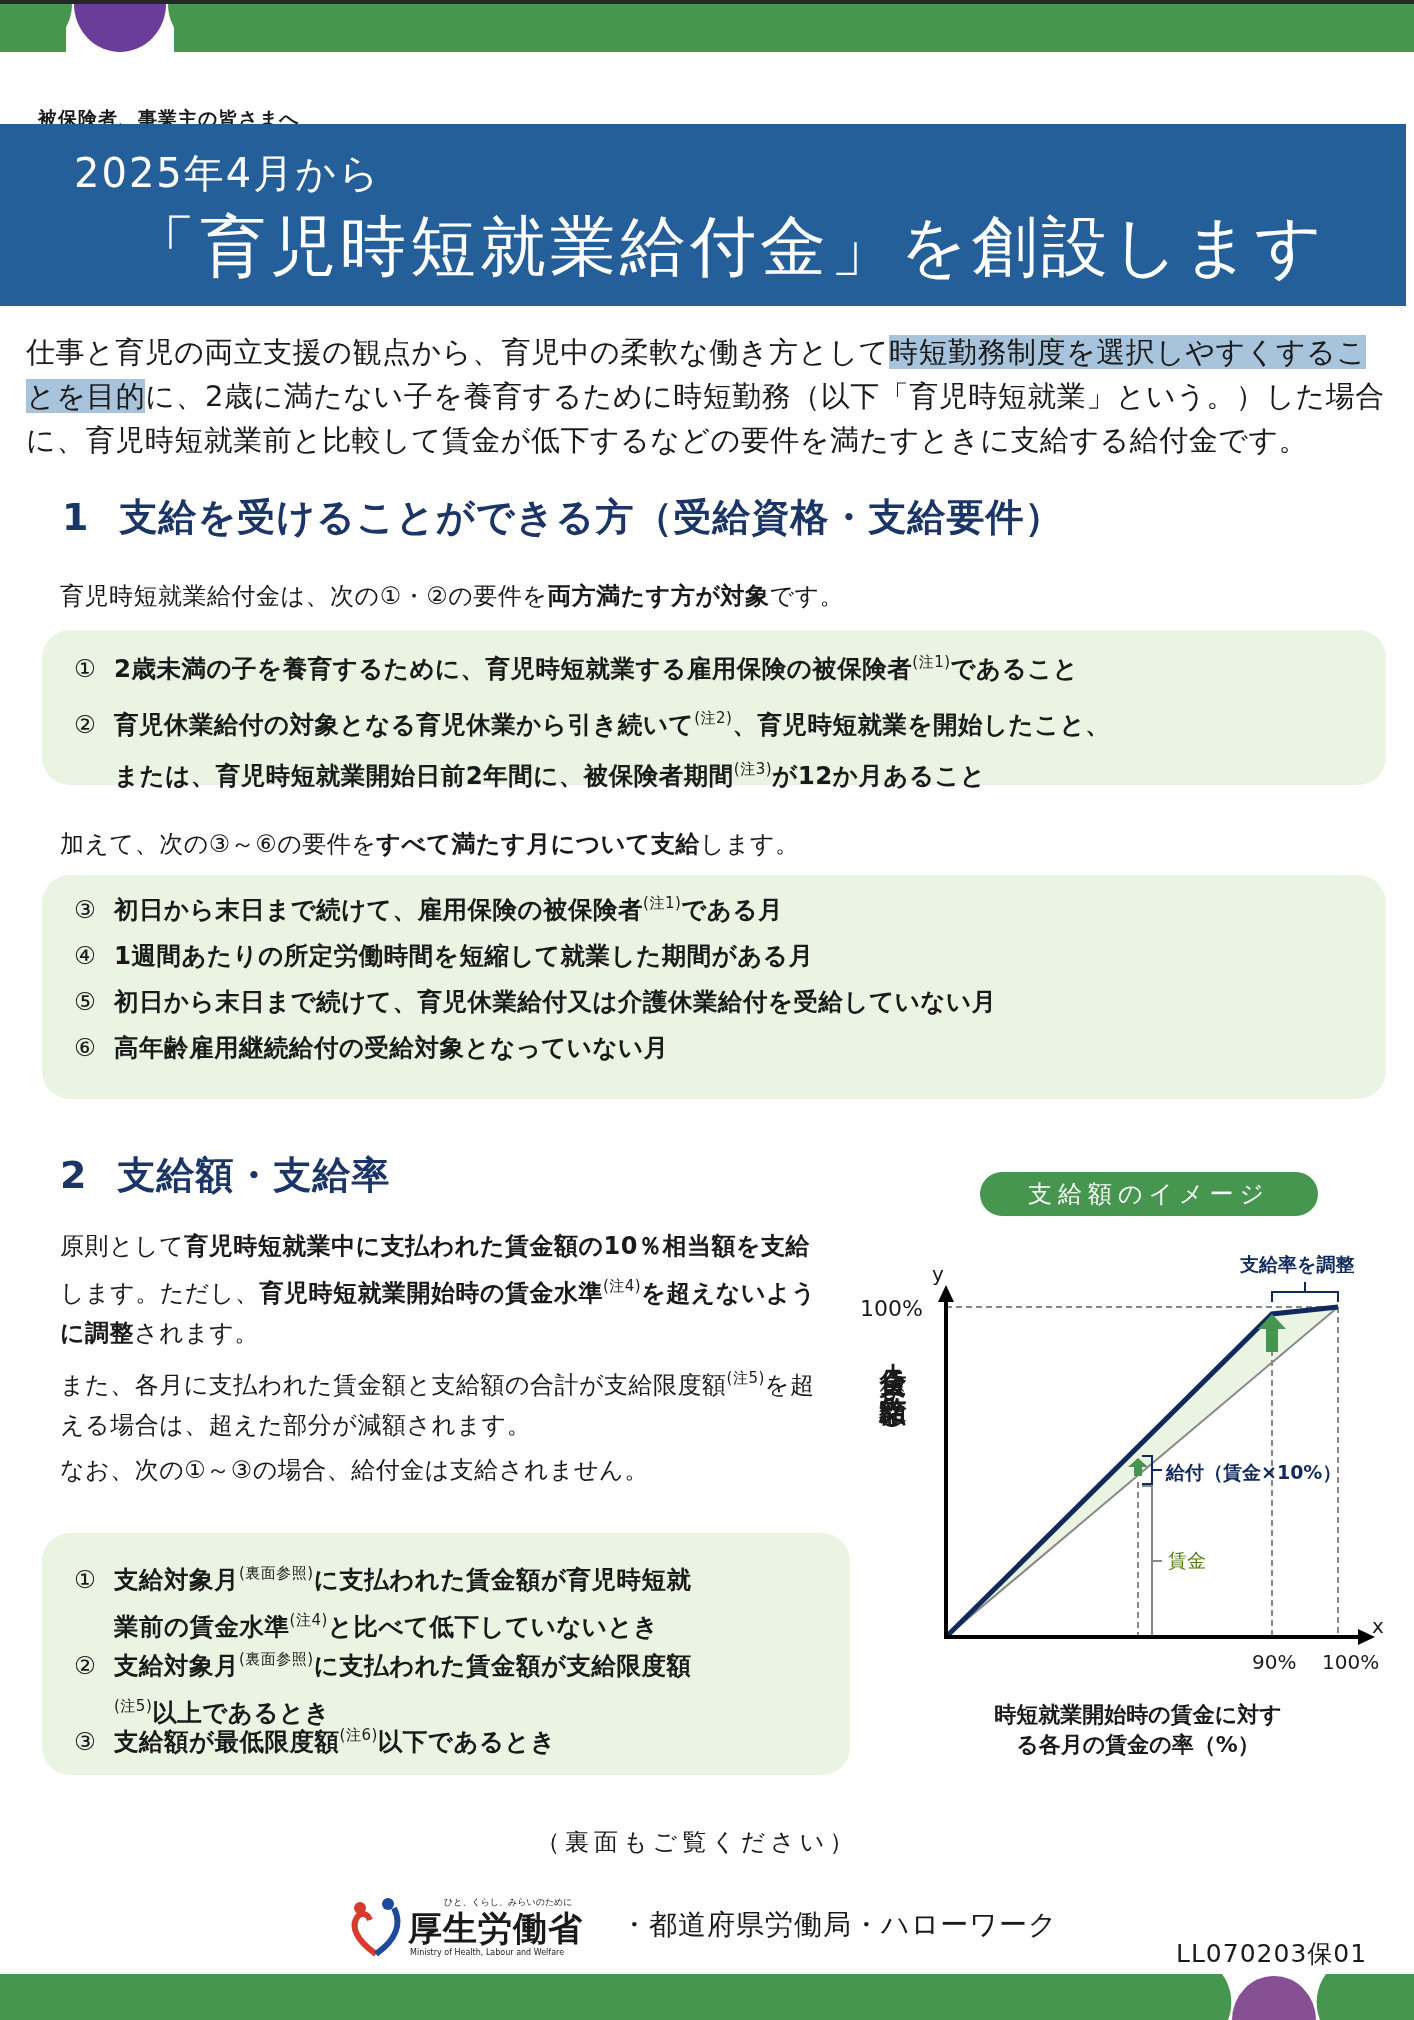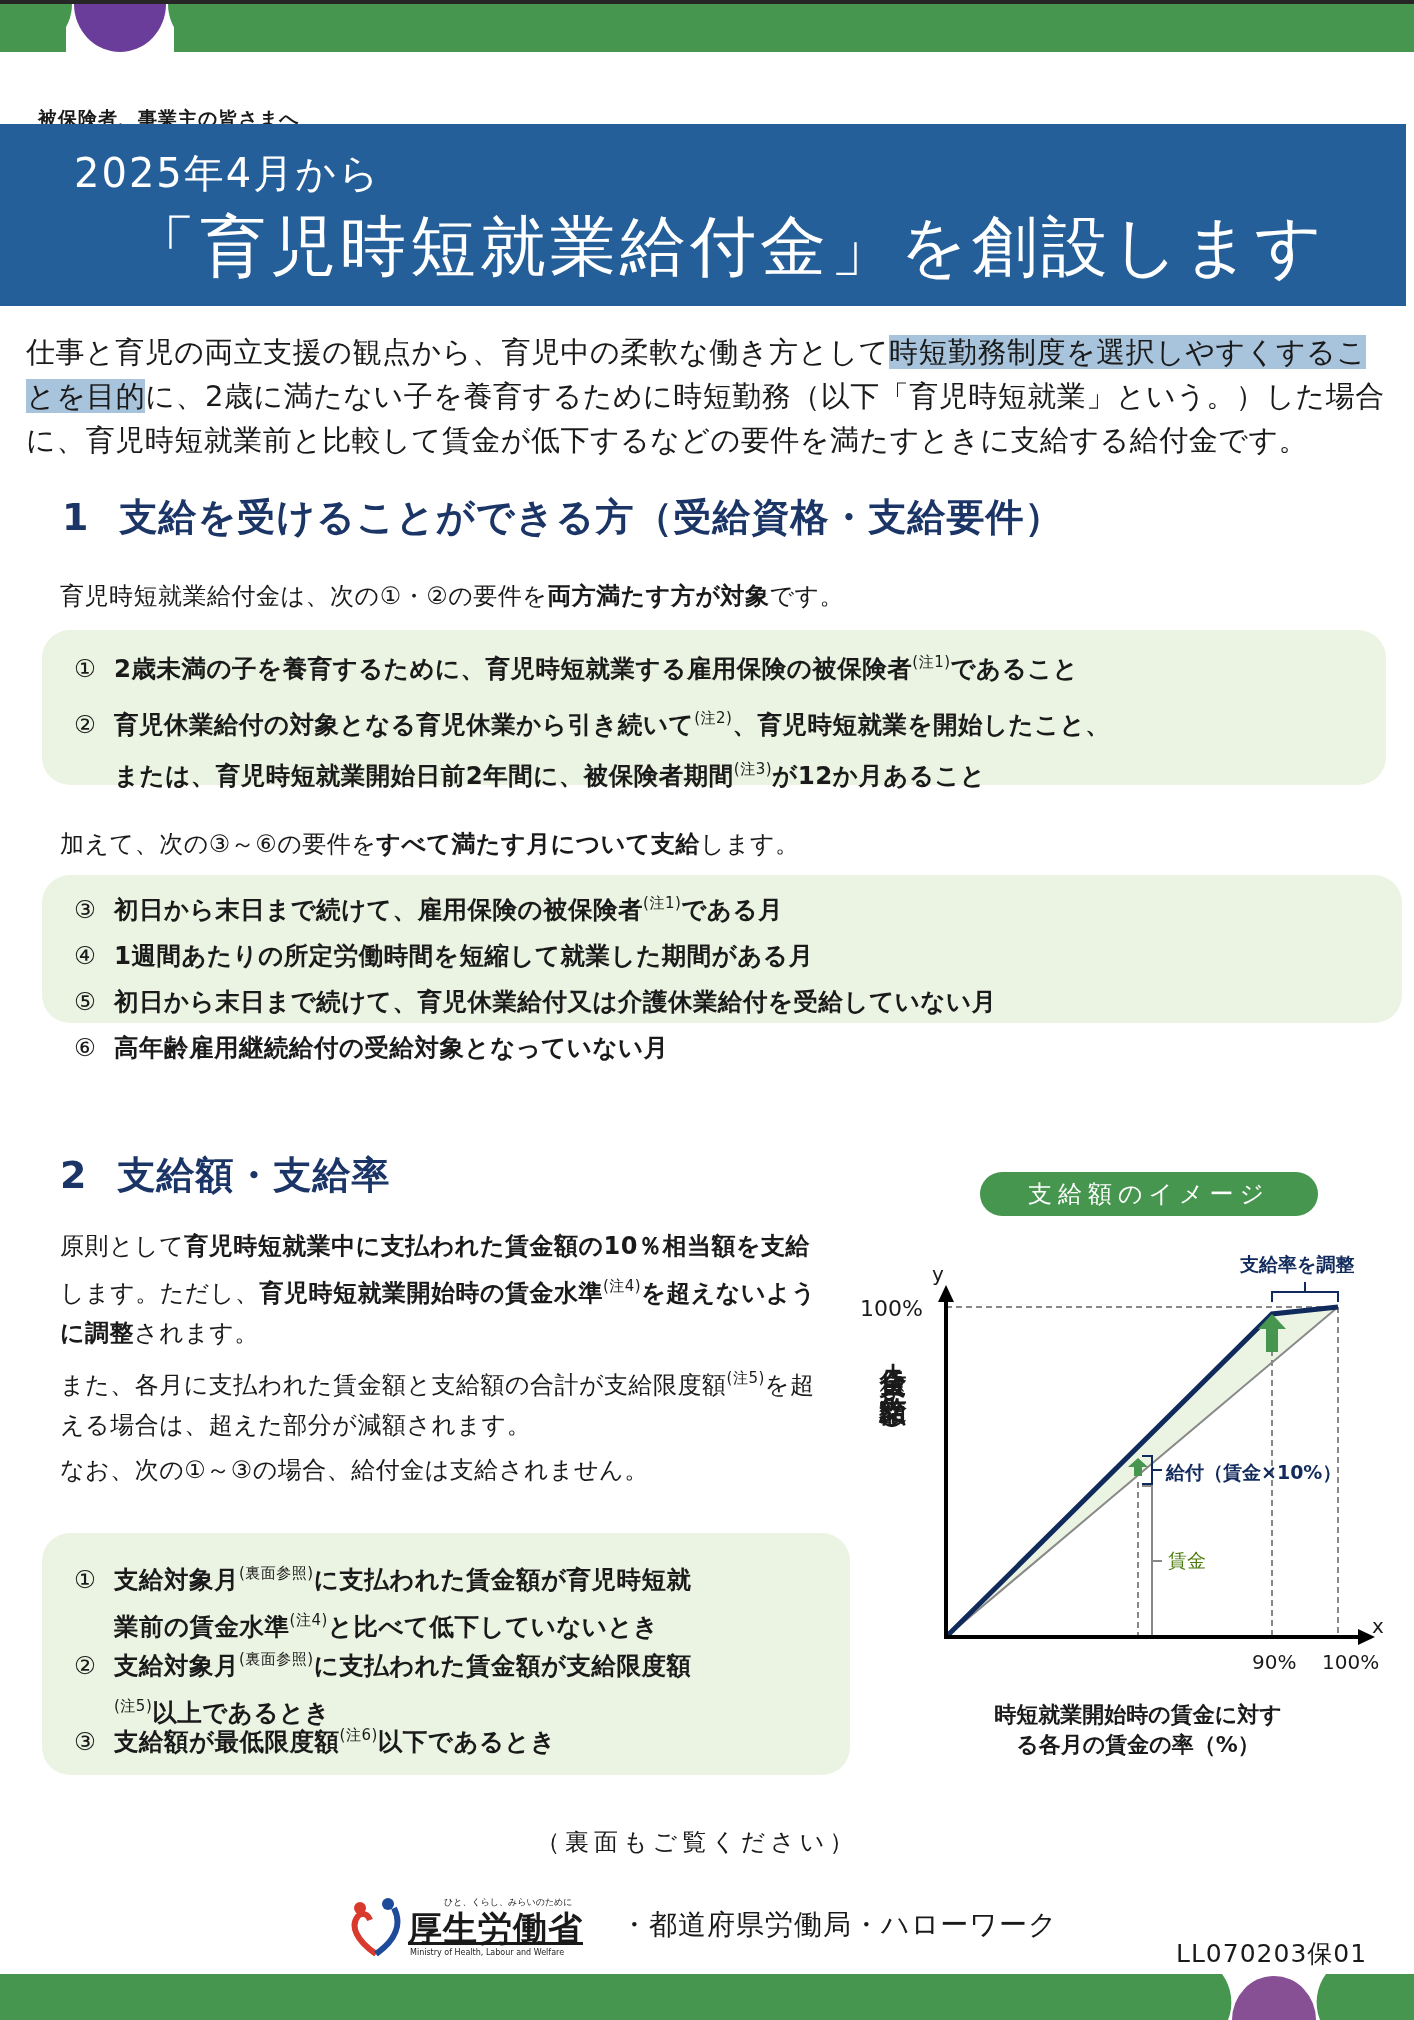--- a/index.html
+++ b/index.html
@@ -69,21 +69,21 @@
   <div class="box-item" style="left:32px;top:66px;line-height:44px;">
     <span class="mark">②</span><span>育児休業給付の対象となる育児休業から引き続いて</span><sup class="note">(注2)</sup><span>、育児時短就業を開始したこと、</span><br>
     <span style="padding-left:40px">または、育児時短就業開始日前2年間に、被保険者期間</span><sup class="note">(注3)</sup><span>が12か月あること</span>
   </div>
 </div>
 
 <div class="abs lead" style="left:60px;top:828px;">
   <span>加えて、次の③～⑥の要件を</span><b>すべて満たす月について支給</b><span>します。</span>
 </div>
 
-<div class="abs box" style="left:42px;top:875px;width:1344px;height:148px;padding-left:16px;">
+<div class="abs box" style="left:42px;top:875px;width:1344px;height:224px;">
   <div class="box-item" style="left:32px;top:18px;">
     <span class="mark">③</span><span>初日から末日まで続けて、雇用保険の被保険者</span><sup class="note">(注1)</sup><span>である月</span>
   </div>
   <div class="box-item" style="left:32px;top:64px;">
     <span class="mark">④</span><span>1週間あたりの所定労働時間を短縮して就業した期間がある月</span>
   </div>
   <div class="box-item" style="left:32px;top:156px;">
     <span class="mark">⑥</span><span>高年齢雇用継続給付の受給対象となっていない月</span>
   </div>
   <div class="box-item" style="left:32px;top:110px;">
@@ -168,21 +168,21 @@
 
 <div class="abs" style="left:348px;top:1896px;">
   <svg width="56" height="60">
     <path d="M28 58 C8 44 2 30 10 20 C14 16 20 18 22 24" fill="none" stroke="#d83a2e" stroke-width="6"></path>
     <path d="M28 58 C48 44 54 28 46 12" fill="none" stroke="#1e4a9a" stroke-width="6"></path>
     <circle cx="12" cy="12" r="6" fill="#d83a2e"></circle>
     <circle cx="40" cy="8" r="6" fill="#1e4a9a"></circle>
   </svg>
 </div>
 <div class="abs" style="left:444px;top:1896px;font-size:9px;">ひと、くらし、みらいのために</div>
-<div class="abs" style="left:408px;top:1906px;font-size:34px;font-weight:bold;letter-spacing:1px;text-decoration:underline;">厚生労働省</div>
+<div class="abs" style="left:408px;top:1906px;font-size:34px;font-weight:bold;letter-spacing:1px;">厚生労働省</div>
 <div class="abs" style="left:410px;top:1948px;font-size:8px;">Ministry of Health, Labour and Welfare</div>
 <div class="abs ministry-txt">・都道府県労働局・ハローワーク</div>
 <div class="abs code">LL070203保01</div>
 
 <svg class="deco" style="left:0;top:1974px" width="1414" height="46">
   <rect x="0" y="0" width="1414" height="46" fill="#46964f"></rect>
   <rect x="1222" y="0" width="104" height="46" fill="#ffffff"></rect>
   <path d="M1180 0 H1222 A44 46 0 0 1 1228 46 H1180 Z" fill="#46964f"></path>
   <path d="M1326 0 H1414 V46 H1320 A44 46 0 0 1 1326 0 Z" fill="#46964f"></path>
   <path d="M1232 46 A42 44 0 0 1 1316 46 Z" fill="#874f94"></path>

